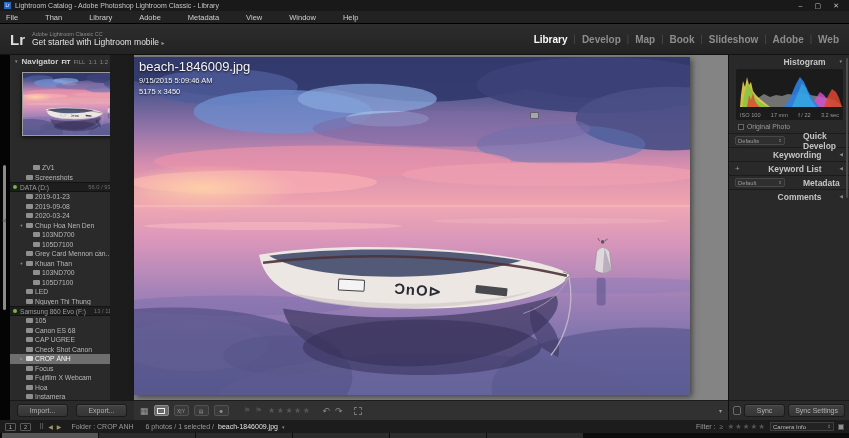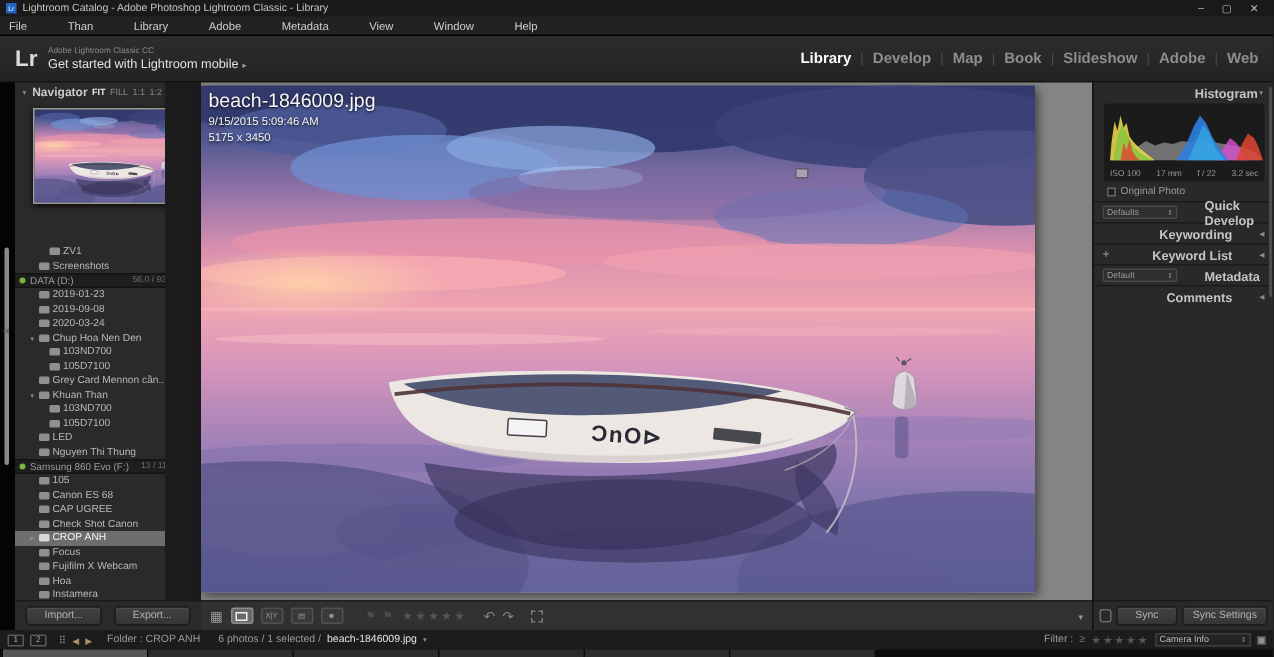--- a/index.html
+++ b/index.html
@@ -60,21 +60,21 @@
   .center{position:absolute;left:134px;top:55px;width:594px;height:345px;background:#848484;}
   .photo{position:absolute;left:0;top:2px;width:556px;height:338px;box-shadow:2px 2px 6px rgba(0,0,0,.5);}
   .overlay{position:absolute;left:5px;top:4px;color:#f5f5f5;text-shadow:0 1px 2px rgba(0,0,0,.85);}
   .ov-name{font-size:13px;}
   .ov-sub{font-size:7.5px;margin-top:2px;}
   .pin{position:absolute;left:396px;top:57px;width:9px;height:7px;background:rgba(205,205,205,.55);border:1px solid rgba(80,80,80,.8);border-radius:1px;}
 
   
   .right-panel{position:absolute;left:728px;top:55px;width:121px;height:345px;background:#292929;border-left:1px solid #101010;}
   .rp-scroll{position:absolute;right:1px;top:3px;width:2px;height:140px;background:#4d4d4d;border-radius:1px;}
-  .hist-header{height:13px;display:flex;align-items:center;justify-content:flex-end;gap:0;padding:0 6px;}
+  .hist-header{height:13px;display:flex;align-items:center;justify-content:flex-end;gap:13px;padding:0 6px;}
   .rp-title{font-size:8.5px;font-weight:bold;color:#c5c5c5;}
   .rp-tri{font-size:4.5px;color:#8a8a8a;}
   .hist-box{margin:1px 6px 0 7px;background:#1b1b1b;border-radius:2px;padding:2px 2px 1px 2px;}
   .hist-stats{display:flex;justify-content:space-between;padding:1px 2px 1px 2px;font-size:5.6px;color:#999;}
   .orig-row{display:flex;align-items:center;gap:3px;margin:3px 0 3px 9px;font-size:6.8px;color:#9a9a9a;}
   .orig-box{width:6px;height:6px;border:1px solid #666;background:#212121;flex:none;}
   .rp-row{height:14px;border-top:1px solid #1b1b1b;display:flex;align-items:center;gap:18px;padding:0 6px;}
   .rp-row .rp-title{margin-left:auto;}
   .rp-dd{width:50px;height:9px;background:#2f2f2f;border:1px solid #474747;border-radius:2px;display:flex;align-items:center;justify-content:space-between;padding:0 2px;font-size:5.8px;color:#9c9c9c;flex:none;}
   .rp-dd .dd-car{font-size:4.5px;color:#8a8a8a;}

